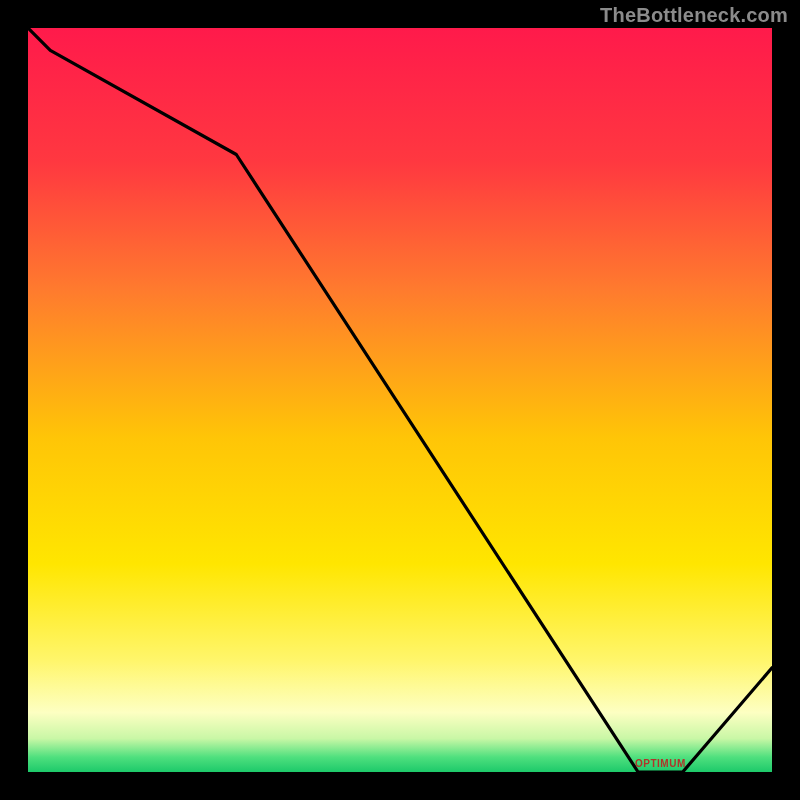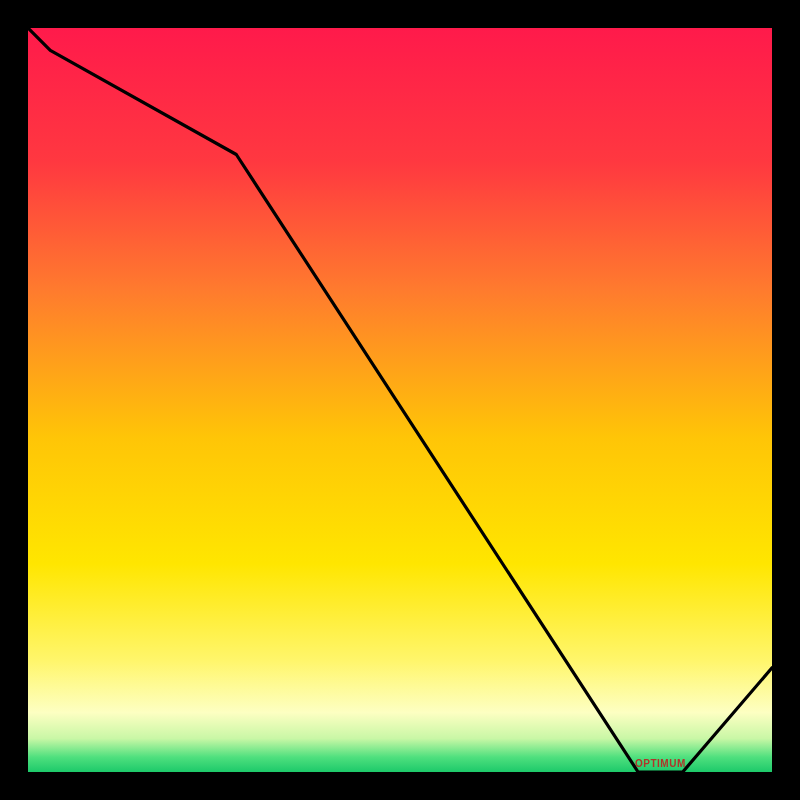--- a/index.html
+++ b/index.html
@@ -47,20 +47,21 @@
     letter-spacing: 0.5px;
     transform: translateX(-50%);
     white-space: nowrap;
   }
 </style>
 </head>
 <body>
 
 <div class="stage">
 
+  <div class="attribution">TheBottleneck.com</div>
 
   <div class="plot-outer">
     <svg class="plot" viewBox="0 0 744 744">
       <defs>
         <linearGradient id="bg-grad" x1="0" y1="0" x2="0" y2="1">
             <stop offset="0.00%" stop-color="#ff1a4b"></stop>
             <stop offset="18.00%" stop-color="#ff3840"></stop>
             <stop offset="35.00%" stop-color="#ff7a2e"></stop>
             <stop offset="55.00%" stop-color="#ffc507"></stop>
             <stop offset="72.00%" stop-color="#ffe600"></stop>

